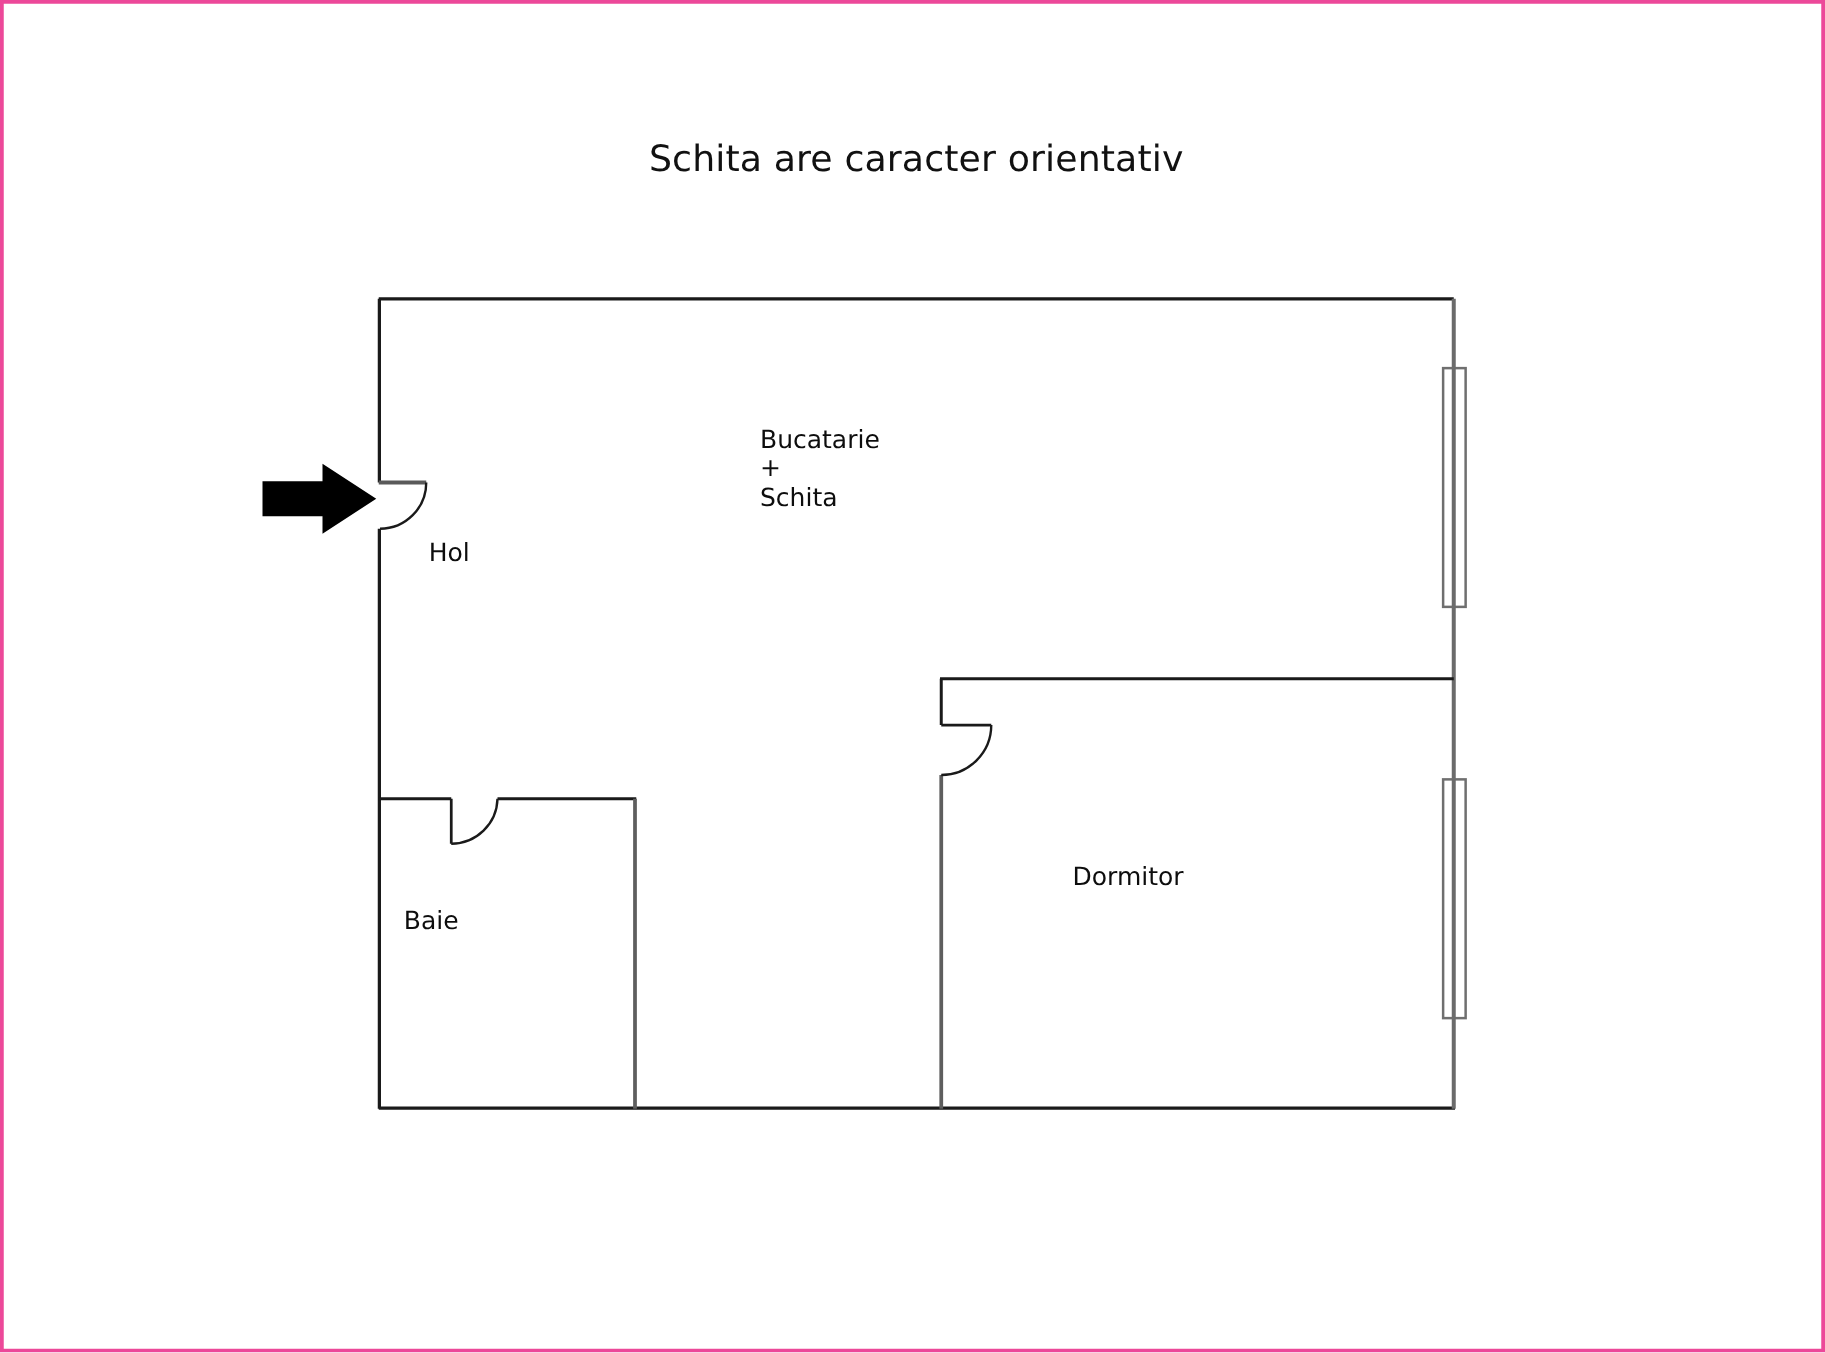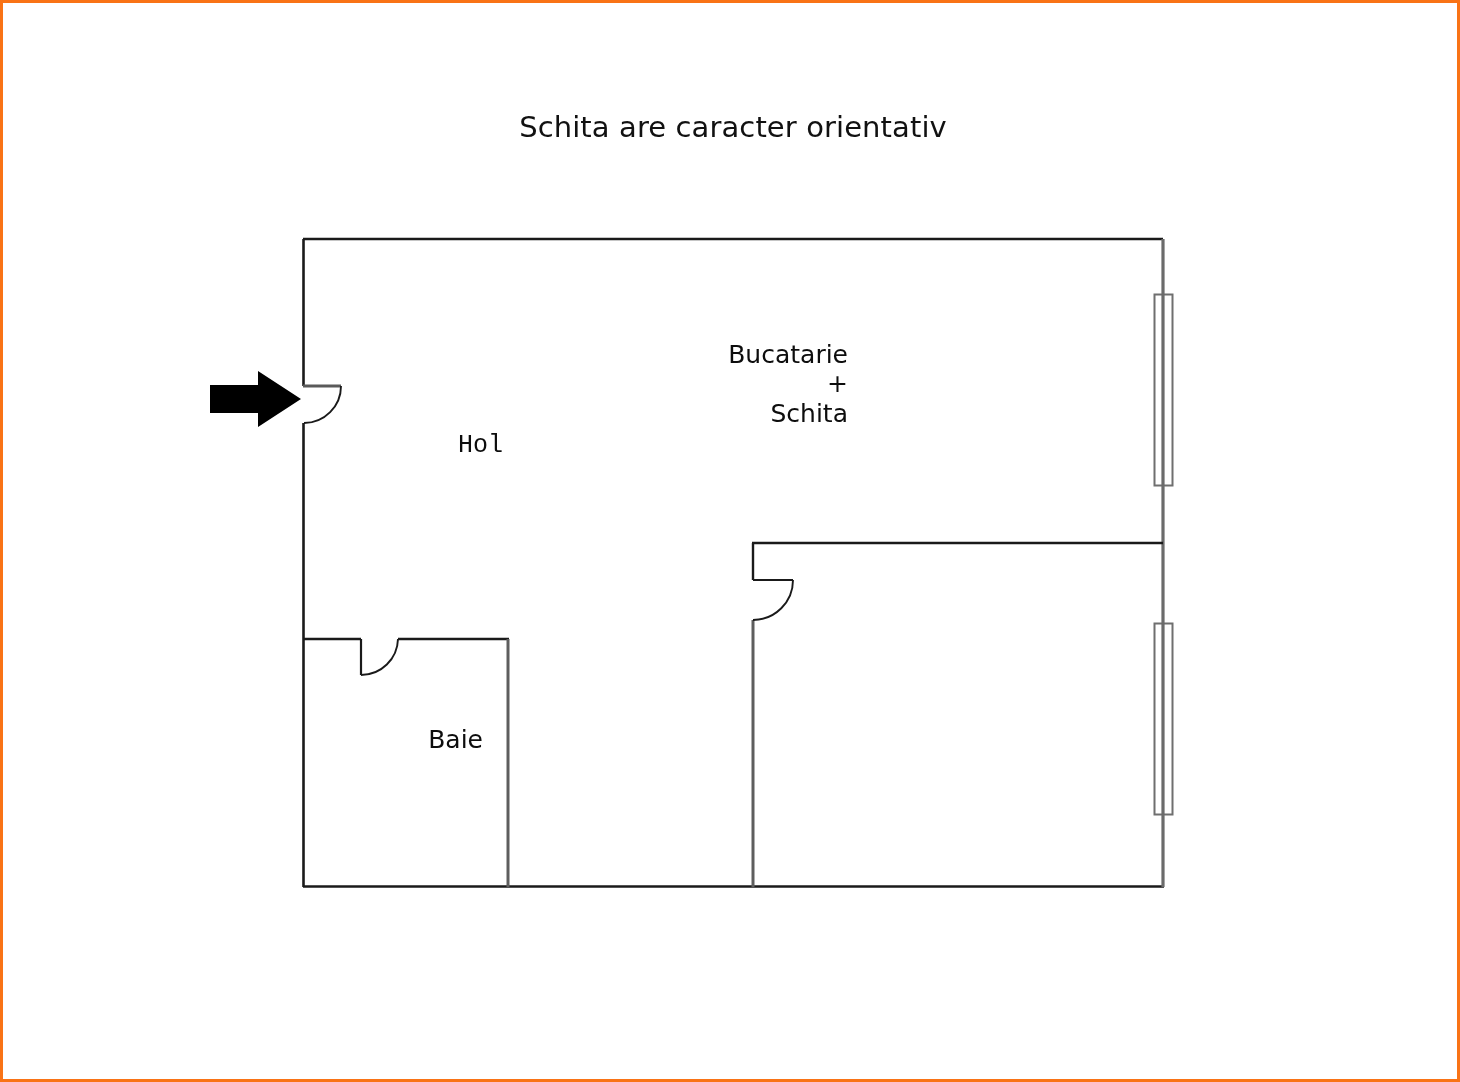--- a/index.html
+++ b/index.html
@@ -12,48 +12,48 @@
     height: 1082px;
     font-family: "DejaVu Sans", "Liberation Sans", sans-serif;
     overflow: hidden;
   }
   #page {
     position: relative;
     width: 1460px;
     height: 1082px;
     background: #ffffff;
     box-sizing: border-box;
-    border: 3px solid #f97316;
+    border: 3px solid #ec4899;
   }
   #plan-title {
     position: absolute;
     left: 0;
     top: 107px;
     width: 1460px;
     text-align: center;
     font-size: 29px;
     color: #111111;
     letter-spacing: 0.1px;
     font-weight: 400;
   }
   #floorplan-svg {
     position: absolute;
     left: 0;
     top: 0;
   }
   .room-label {
     position: absolute;
     color: #0d0d0d;
-    font-size: 25px;
+    font-size: 20px;
     white-space: nowrap;
-    text-align: right;
+    text-align: left;
     font-weight: 400;
   }
   .room-label .line { display: block; line-height: 1.17; }
-  #label-hol { left: 340px; top: 428px; width: 160px; font-family: Liberation Mono, monospace; }
+  #label-hol { left: 340px; top: 428px; width: 160px; }
   #label-bucatarie { left: 605px; top: 337px; width: 240px; }
   #label-baie { left: 320px; top: 722px; width: 160px; }
   #label-dormitor { left: 855px; top: 687px; width: 210px; }
 </style>
 </head>
 <body>
 
 <div id="page">
 
   <div id="plan-title">Schita are caracter orientativ</div>
@@ -108,14 +108,17 @@
   <div class="room-label" id="label-bucatarie">
     <span class="line">Bucatarie</span>
     <span class="line">+</span>
     <span class="line">Schita</span>
   </div>
 
   <div class="room-label" id="label-baie">
     <span class="line">Baie</span>
   </div>
 
+  <div class="room-label" id="label-dormitor">
+    <span class="line">Dormitor</span>
+  </div>
 
 </div>
 
 </body></html>

